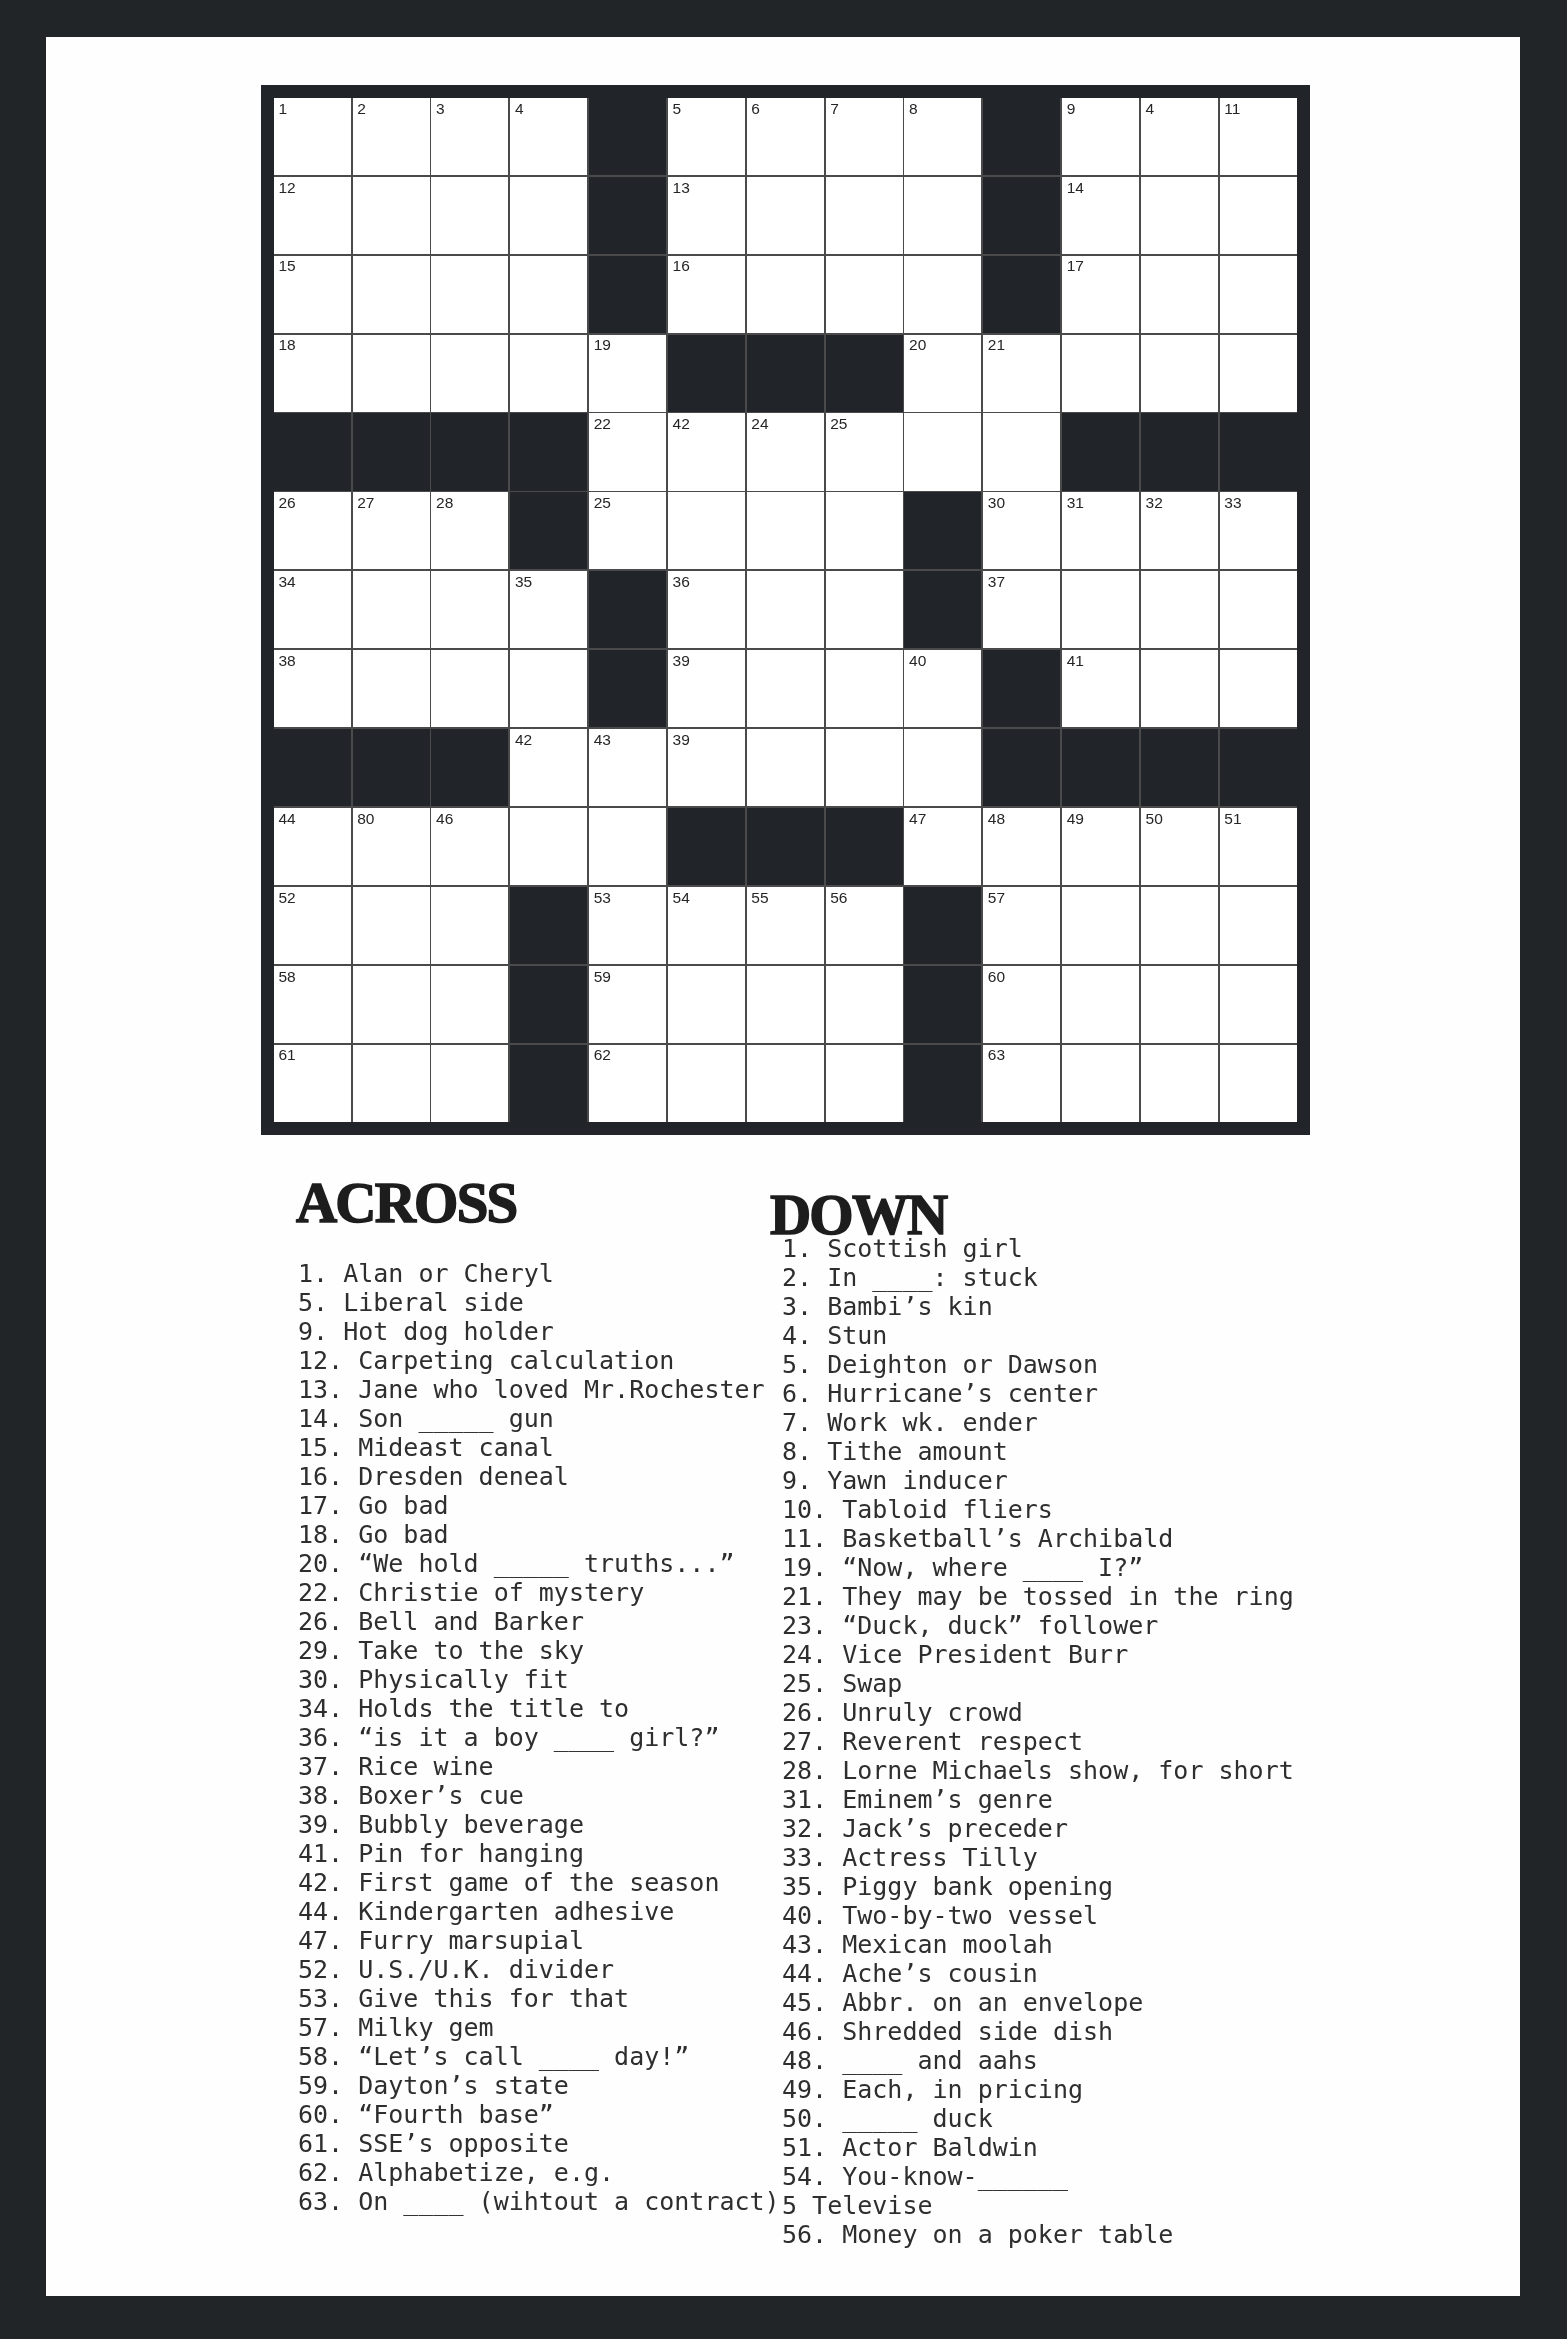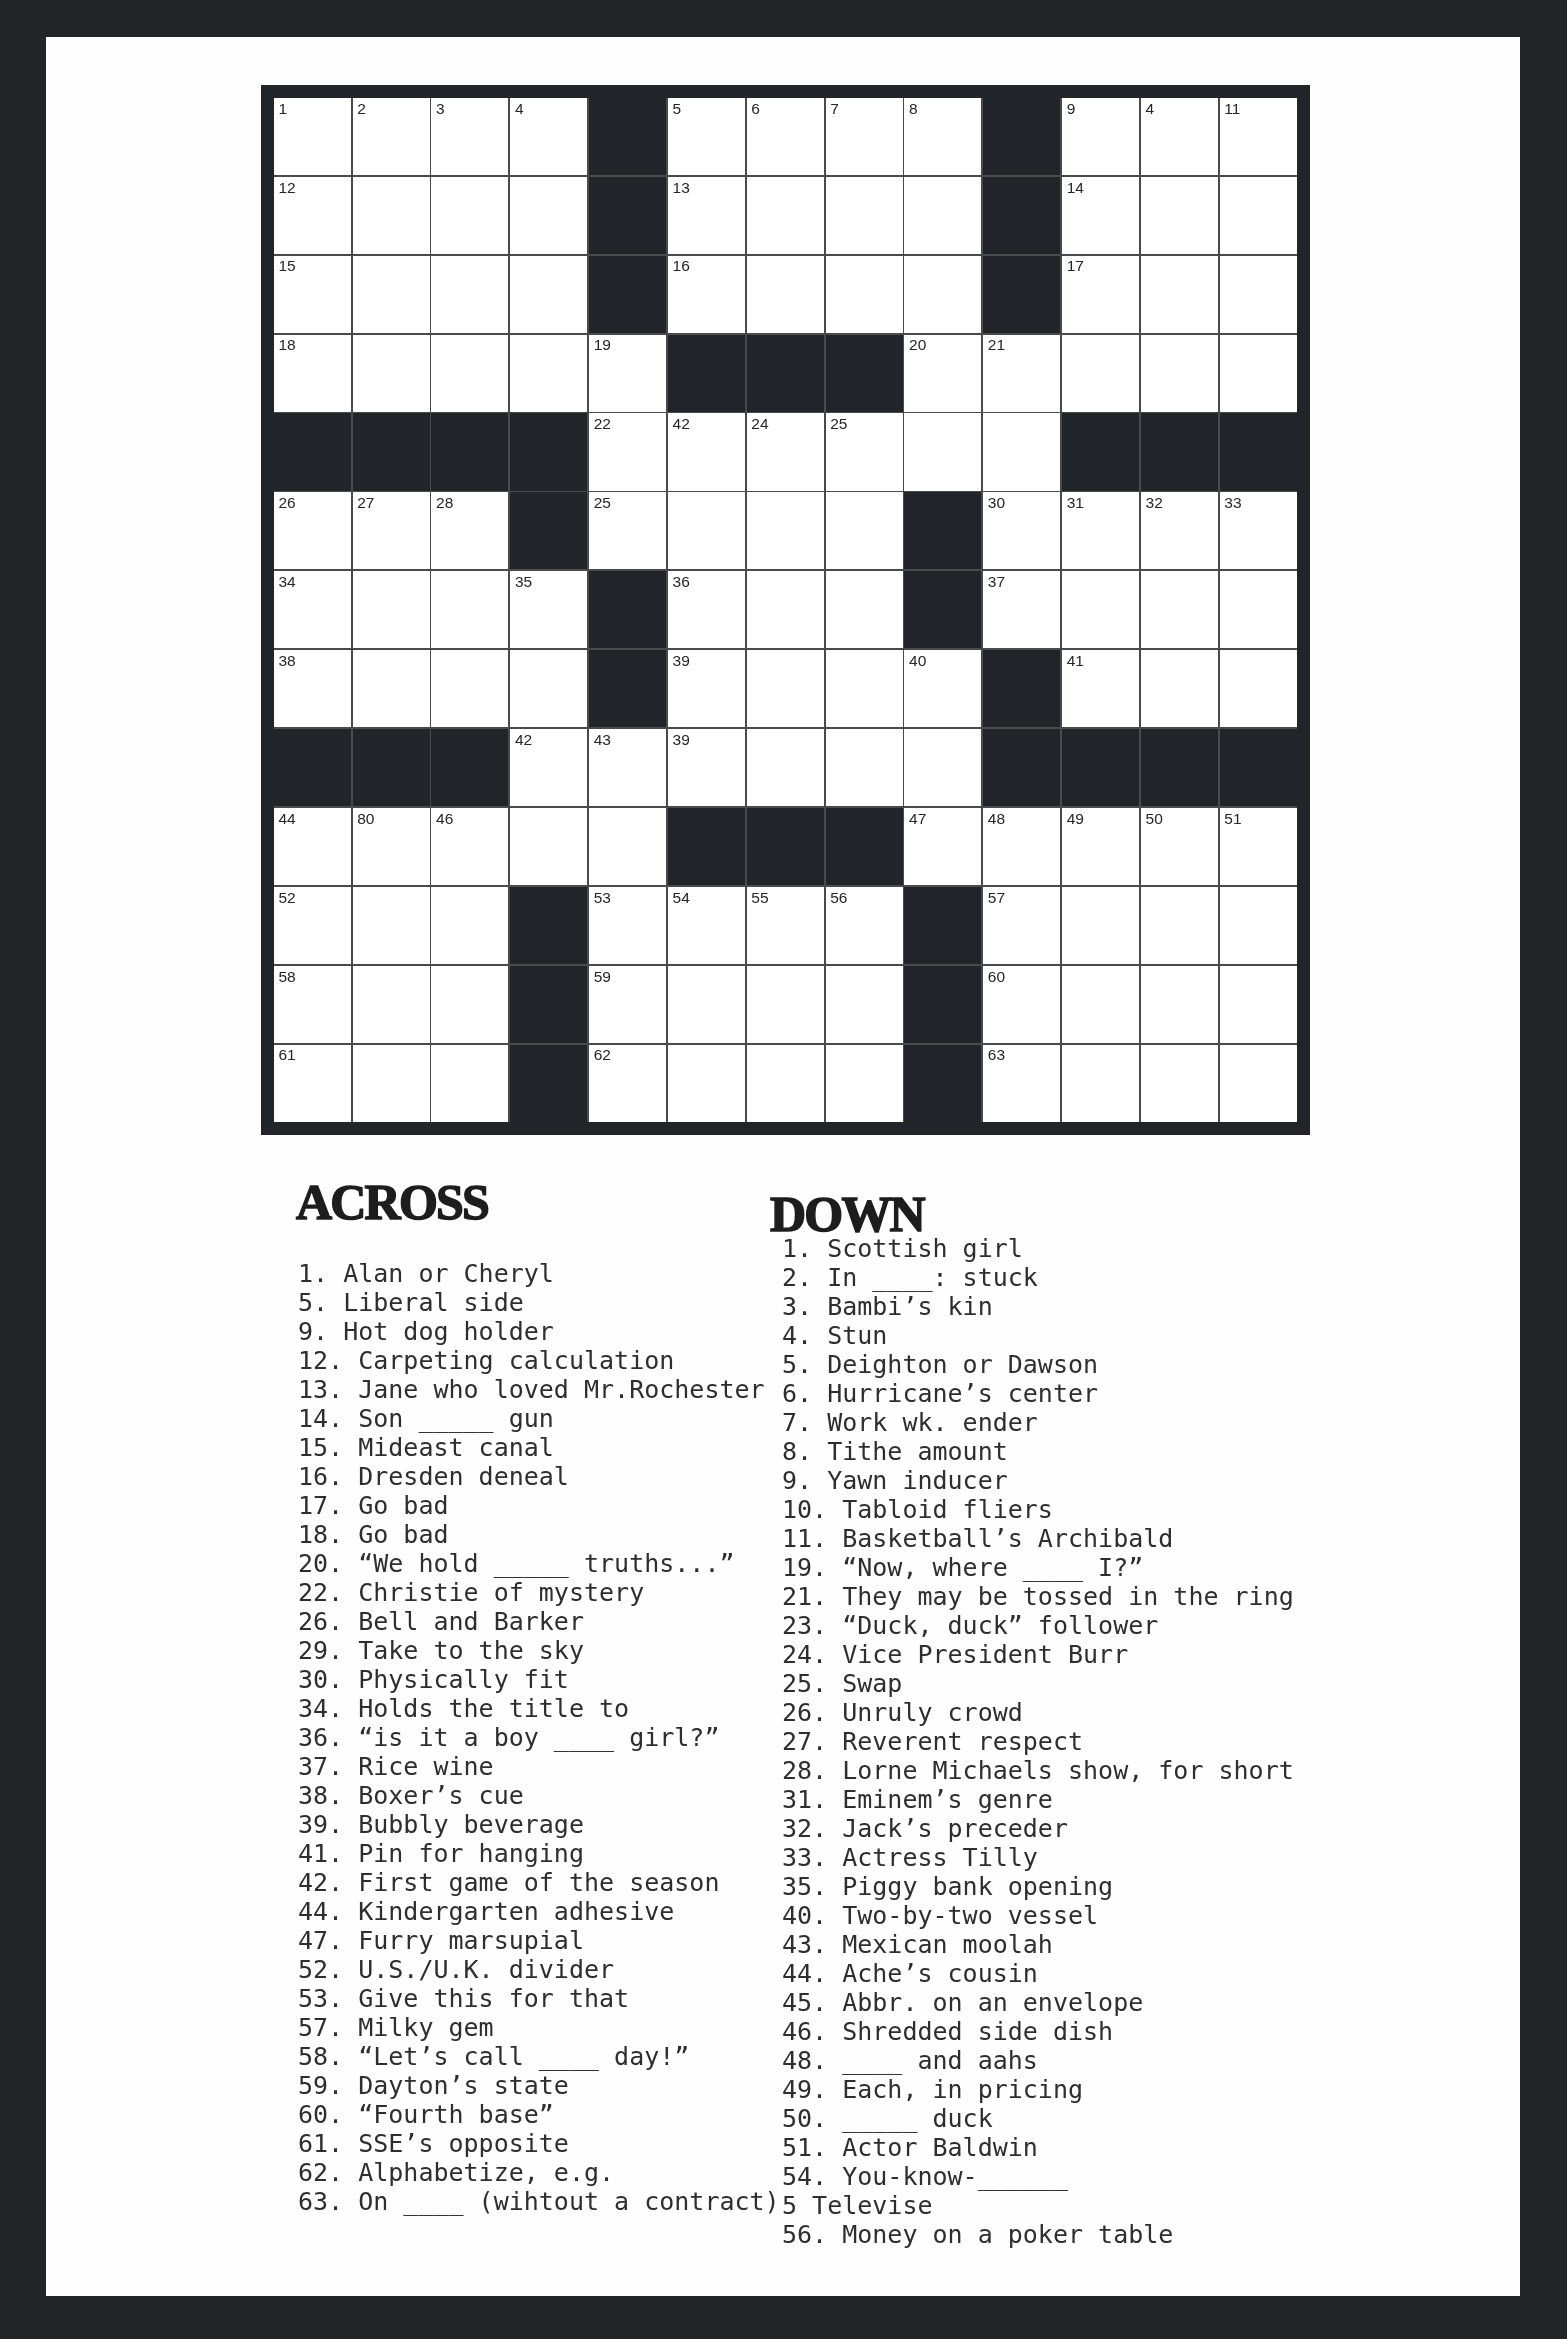--- a/index.html
+++ b/index.html
@@ -39,21 +39,21 @@
     left: 4.6px; top: 1.8px;
     font: 15.5px/1.1 "Liberation Sans", sans-serif;
     color: #262626;
   }
   
   .heading {
     position: absolute;
     margin: 0;
     font-family: "Liberation Serif", serif;
     font-weight: bold;
-    font-size: 50px;
+    font-size: 57px;
     line-height: 51px;
     letter-spacing: -1.8px;
     color: var(--heading-color, #1d1d1d);
     -webkit-text-stroke: 1.5px var(--heading-color, #1d1d1d);
   }
   .across-h { left: 250px; top: 1140px; }
   .down-h   { left: 724px; top: 1152px; }
   
   .clues {
     position: absolute;

